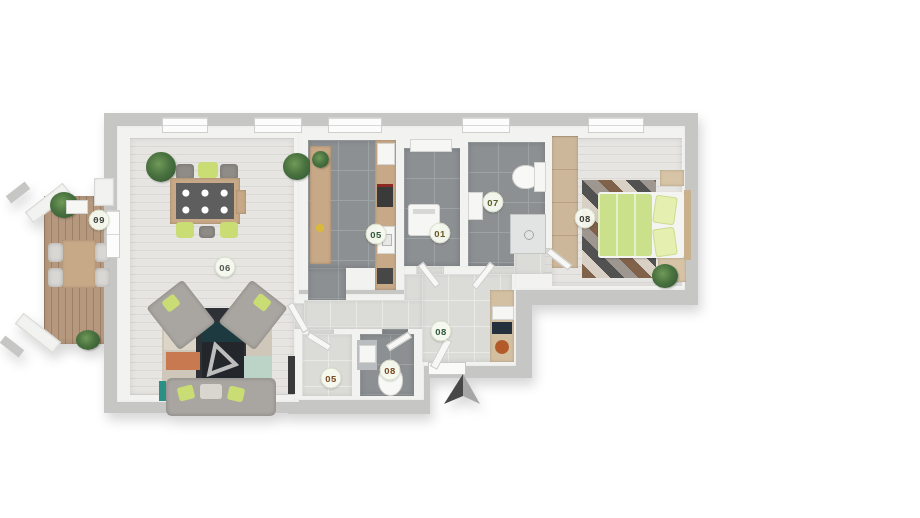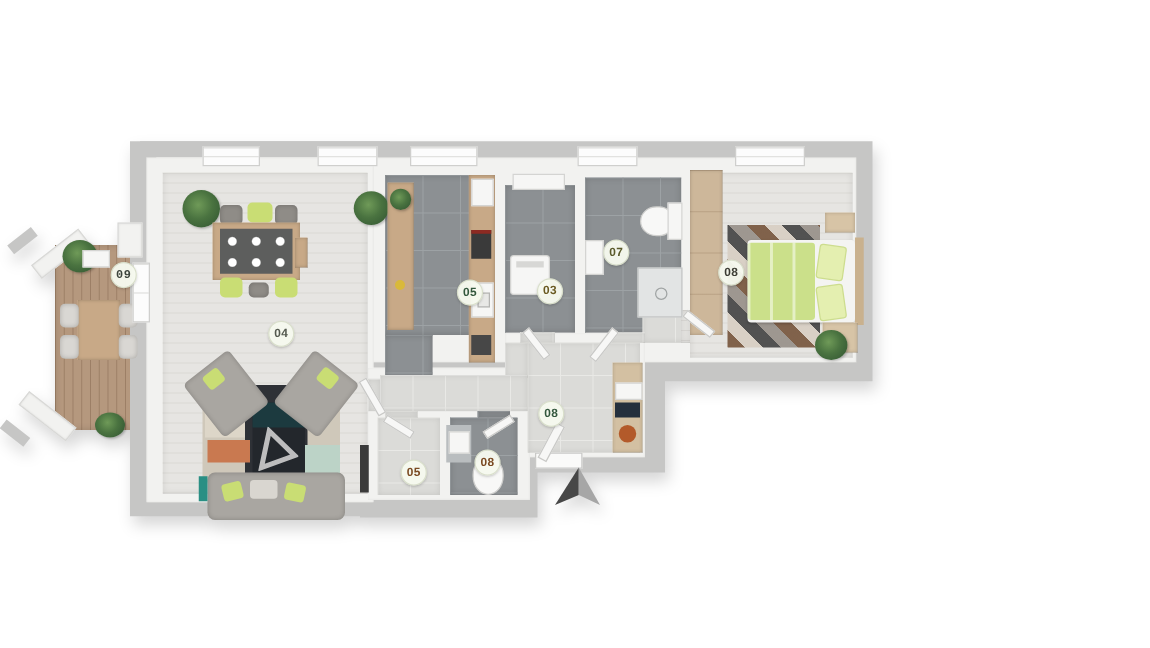--- a/index.html
+++ b/index.html
@@ -220,21 +220,21 @@
     <div class="abs z4" style="left:378px;top:366px;width:23px;height:28px;background:#f8f8f7;border:1px solid #cfcfcd;border-radius:45% 45% 50% 50%;"></div>
 
     <svg class="abs z6" style="left:442px;top:372px;" width="40" height="36">
       <polygon points="21,2 2,32 21,24" fill="#474747"></polygon>
       <polygon points="21,2 38,32 21,24" fill="#a6a6a6"></polygon>
     </svg>
 
     <div class="abs badge" style="left: 441px; top: 331px; color: rgb(51, 87, 61);">08</div>
     <div class="abs badge" style="left: 390px; top: 370px; color: rgb(122, 74, 34);">08</div>
     <div class="abs badge" style="left: 331px; top: 378px; color: rgb(122, 74, 34);">05</div>
-    <div class="abs badge" style="left: 225px; top: 267px; color: rgb(85, 90, 80);">04</div>
+    <div class="abs badge" style="left: 225px; top: 267px; color: rgb(85, 90, 80);">06</div>
     <div class="abs badge" style="left: 376px; top: 234px; color: rgb(51, 87, 61);">05</div>
-    <div class="abs badge" style="left: 440px; top: 233px; color: rgb(106, 90, 34);">03</div>
+    <div class="abs badge" style="left: 440px; top: 233px; color: rgb(106, 90, 34);">01</div>
     <div class="abs badge" style="left: 493px; top: 202px; color: rgb(90, 90, 42);">07</div>
     <div class="abs badge" style="left: 585px; top: 218px; color: rgb(60, 60, 52);">08</div>
     <div class="abs badge" style="left: 99px; top: 220px; color: rgb(60, 68, 60); font-family: Liberation Mono, monospace;">09</div>
 
   </div>
 </div>
 
 </body></html>

